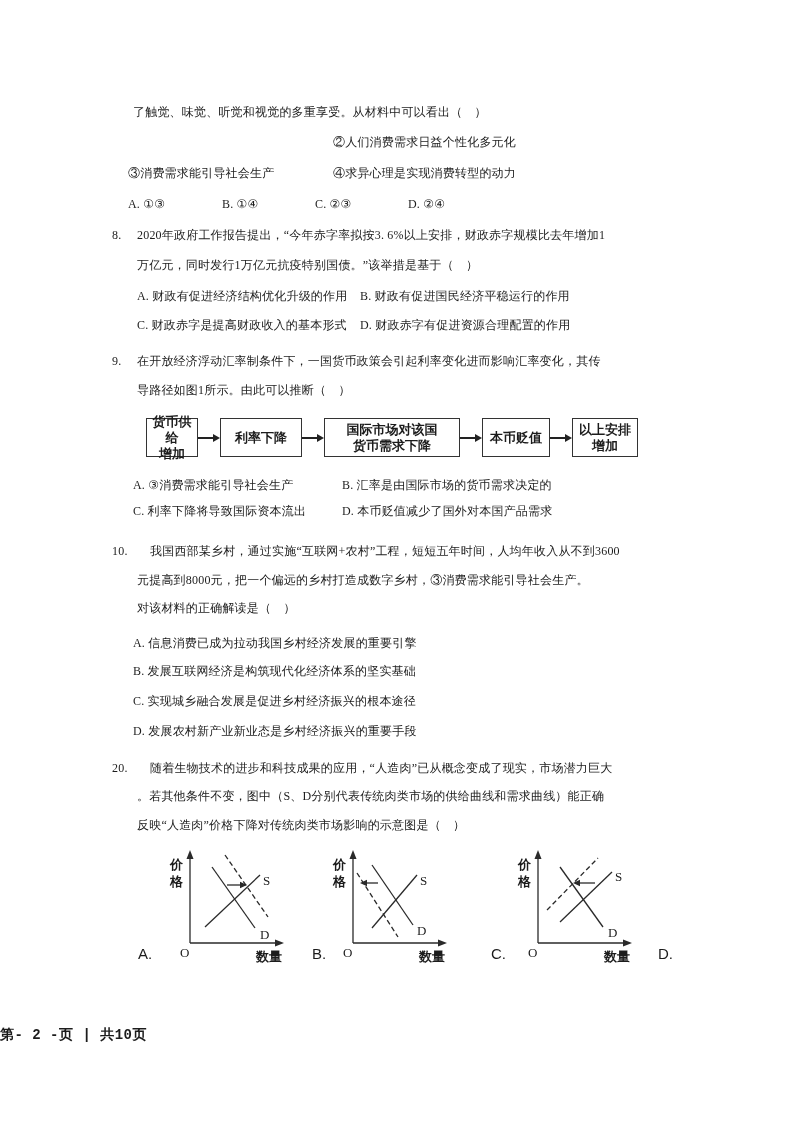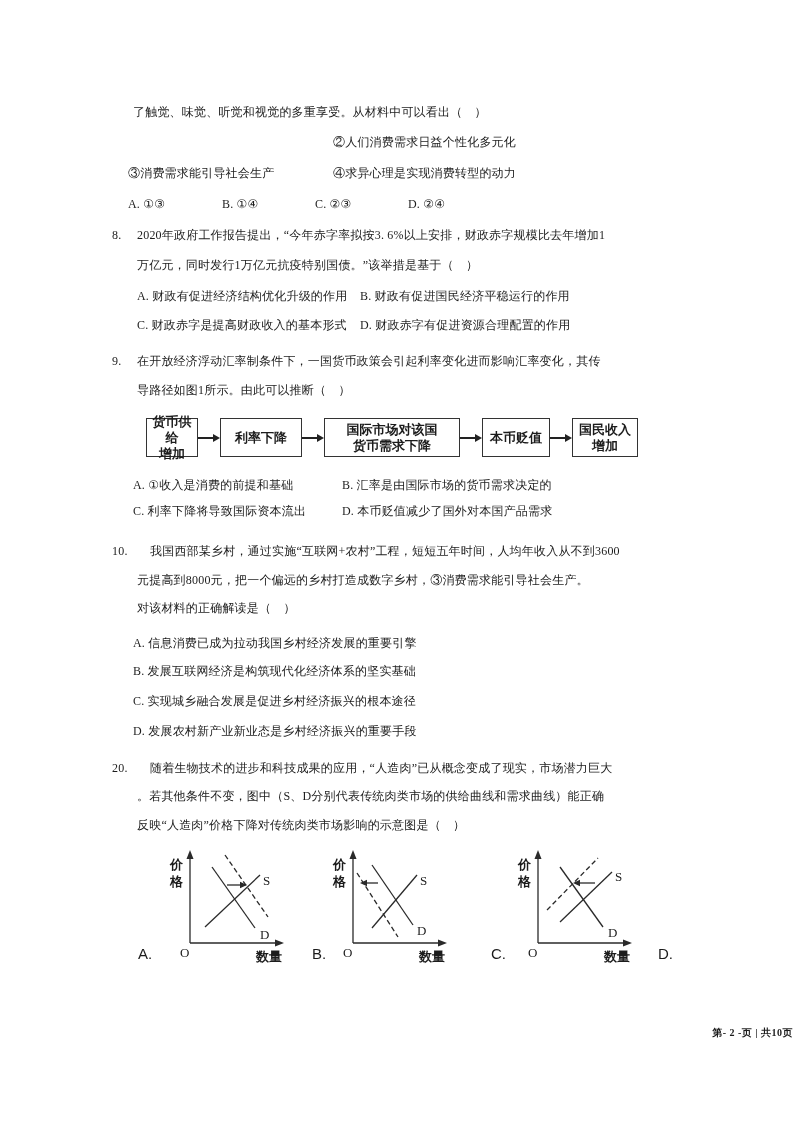--- a/index.html
+++ b/index.html
@@ -33,22 +33,22 @@
   
   .graph{position:absolute;top:845px;}
   .graph .ax,.graph .cv{stroke:#2a2a2a;stroke-width:1.3;fill:none;}
   .graph .dash{stroke-dasharray:5 3;}
   .graph polygon{fill:#2a2a2a;}
   .graph text{fill:#1c1c1c;}
   .axl{font-size:13px;font-weight:600;}
   .sd{font-size:13px;}
   .glabel{position:absolute;top:945px;font-size:15px;
     font-family:"Liberation Sans","DejaVu Sans",sans-serif;}
-  .footer{position:absolute;left:0;top:1026px;width:100%;text-align:right;
-    font-size:10px;font-weight:600;letter-spacing:0.5px;}
+  .footer{position:absolute;left:0;top:1026px;width:100%;text-align:left;
+    font-size:14px;font-weight:600;letter-spacing:0.5px;font-family:Liberation Mono, monospace;}
 </style>
 </head>
 <body>
 
 <div class="page">
 
   <div class="ln" style="left:133px;top:101px">了触觉、味觉、听觉和视觉的多重享受。从材料中可以看出（　）</div>
   <div class="ln" style="left:333px;top:131px">②人们消费需求日益个性化多元化</div>
   <div class="ln" style="left:128px;top:162px">③消费需求能引导社会生产</div>
   <div class="ln" style="left:333px;top:162px">④求异心理是实现消费转型的动力</div>
@@ -82,26 +82,26 @@
     <div class="fc-box w3">
       <div>国际市场对该国</div>
       <div>货币需求下降</div>
     </div>
     <div class="fc-arrow"></div>
     <div class="fc-box w4">
       <div>本币贬值</div>
     </div>
     <div class="fc-arrow"></div>
     <div class="fc-box w5">
-      <div>国民收入</div>
+      <div>以上安排</div>
       <div>增加</div>
     </div>
   </div>
 
-  <div class="ln" style="left:133px;top:474px">A. ①收入是消费的前提和基础</div>
+  <div class="ln" style="left:133px;top:474px">A. ③消费需求能引导社会生产</div>
   <div class="ln" style="left:342px;top:474px">B. 汇率是由国际市场的货币需求决定的</div>
   <div class="ln" style="left:133px;top:500px">C. 利率下降将导致国际资本流出</div>
   <div class="ln" style="left:342px;top:500px">D. 本币贬值减少了国外对本国产品需求</div>
 
   <div class="ln" style="left:112px;top:540px">10.</div>
   <div class="ln" style="left:150px;top:540px">我国西部某乡村，通过实施“互联网+农村”工程，短短五年时间，人均年收入从不到3600</div>
   <div class="ln" style="left:137px;top:569px">元提高到8000元，把一个偏远的乡村打造成数字乡村，③消费需求能引导社会生产。</div>
   <div class="ln" style="left:137px;top:597px">对该材料的正确解读是（　）</div>
   <div class="ln" style="left:133px;top:632px">A. 信息消费已成为拉动我国乡村经济发展的重要引擎</div>
   <div class="ln" style="left:133px;top:660px">B. 发展互联网经济是构筑现代化经济体系的坚实基础</div>

